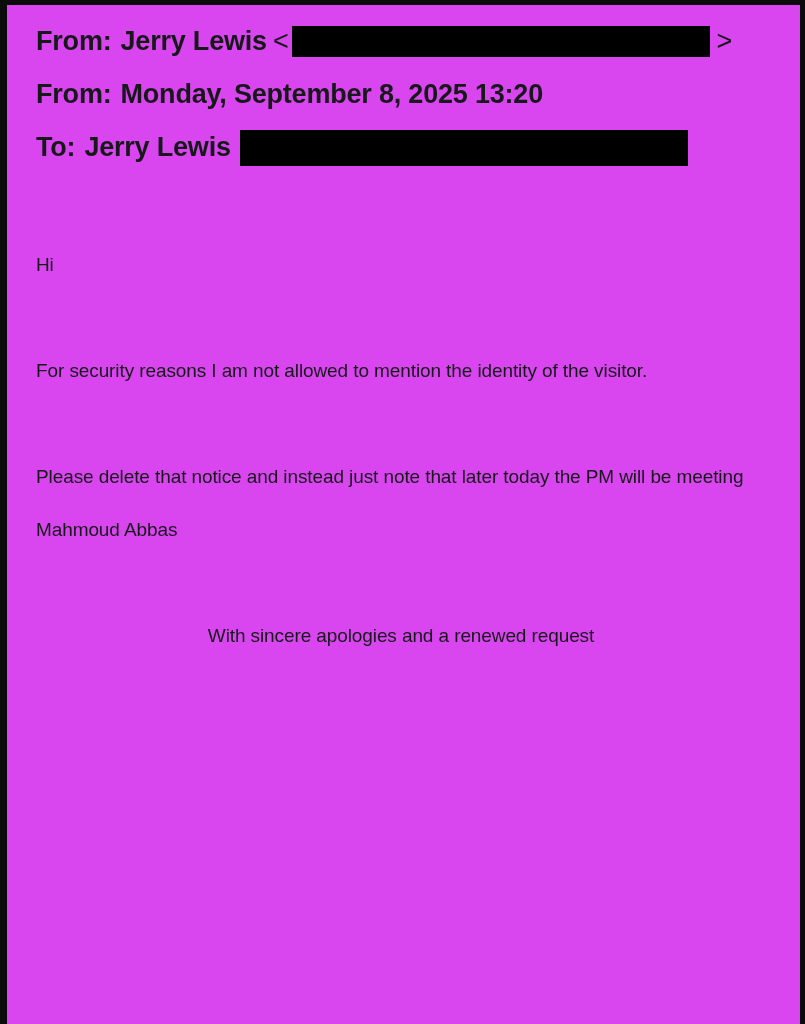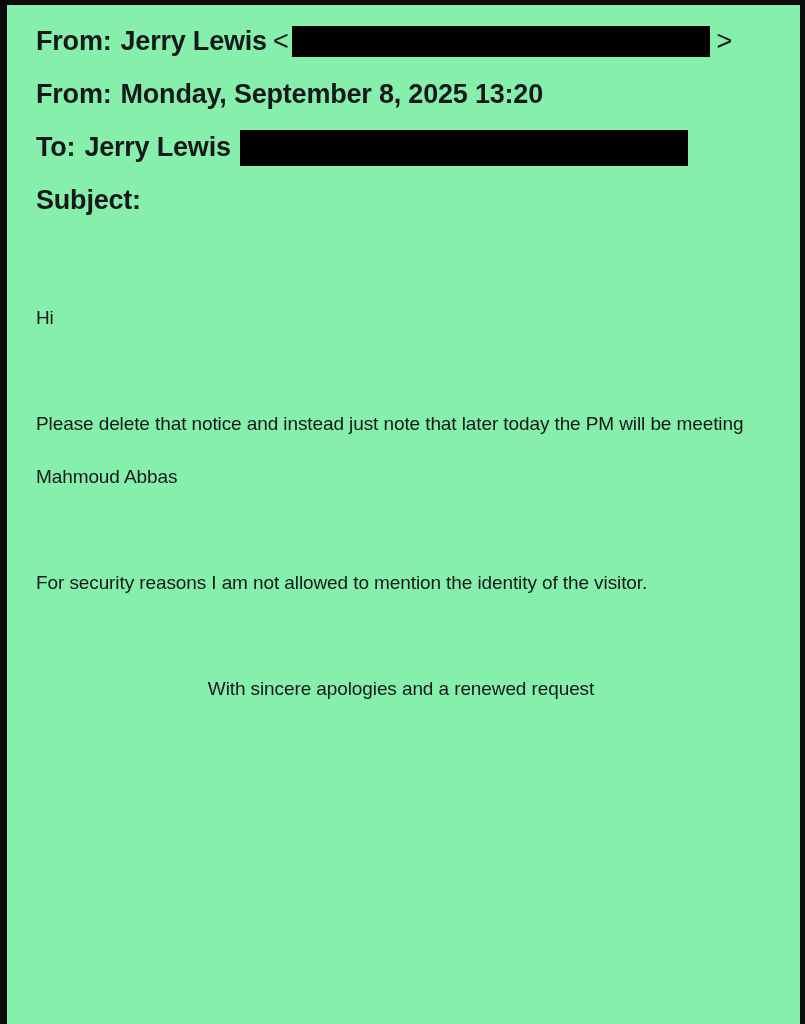--- a/index.html
+++ b/index.html
@@ -11,21 +11,21 @@
     width: 805px;
     height: 1024px;
     overflow: hidden;
     font-family: "Liberation Sans", sans-serif;
     color: #16181a;
   }
   .page {
     position: relative;
     width: 805px;
     height: 1024px;
-    background: #86efac;
+    background: #d946ef;
     box-sizing: border-box;
     border-left: 7px solid #0b0b0b;
     border-right: 5px solid #0b0b0b;
     border-top: 5px solid #0b0b0b;
   }
   .content {
     position: absolute;
     left: 29px;
     top: 10px;
     right: 10px;
@@ -98,24 +98,23 @@
       <span class="hdr-value">Monday, September 8, 2025 13:20</span>
     </div>
 
     <div class="hdr-line">
       <span class="hdr-label">To:</span>
       <span class="hdr-value">Jerry Lewis</span>
       <span class="redaction redaction-to"></span>
     </div>
 
     <div class="hdr-line">
-      <span class="hdr-label">Subject:</span>
     </div>
 
     <div class="body-block">
       <p class="para">Hi</p>
+      <p class="para">For security reasons I am not allowed to mention the identity of the visitor.</p>
       <p class="para">Please delete that notice and instead just note that later today the PM will be meeting Mahmoud Abbas</p>
-      <p class="para">For security reasons I am not allowed to mention the identity of the visitor.</p>
       <p class="para">With sincere apologies and a renewed request</p>
     </div>
 
   </div>
 </div>
 
 </body></html>

